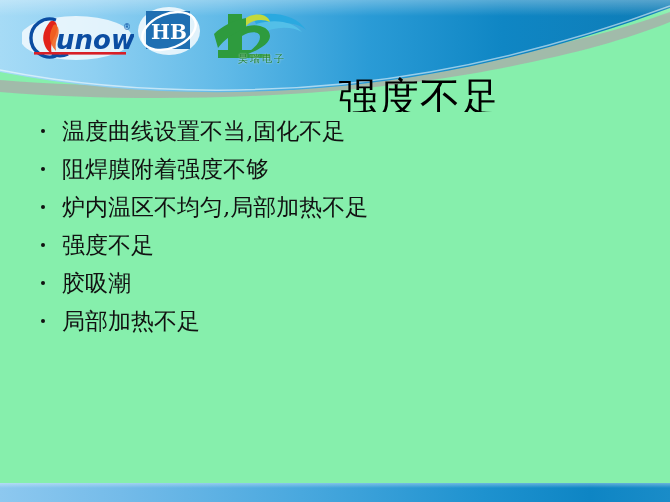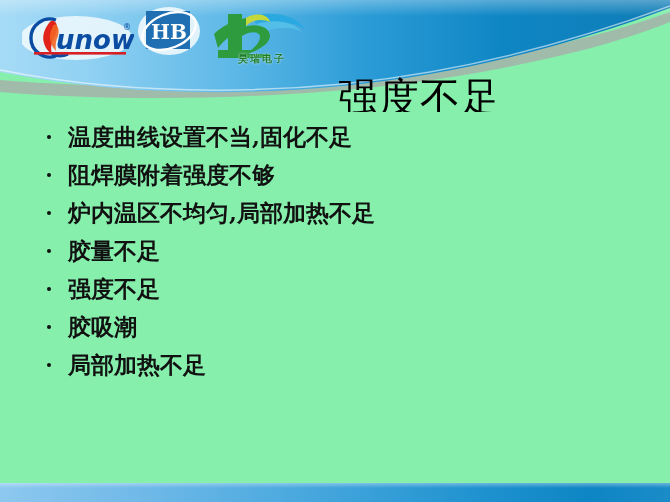--- a/index.html
+++ b/index.html
@@ -53,21 +53,21 @@
   .logo-haorui { left: 212px; top: 8px;  width: 100px; height: 62px; }
 
   .logo-caption {
     position: absolute;
     left: 212px;
     top: 52px;
     width: 100px;
     text-align: center;
     font-family: "DejaVu Sans", sans-serif;
     font-size: 10px;
-    font-weight: bold;
+    font-weight: normal;
     letter-spacing: 2px;
     color: #1a7d2e;
     text-shadow: 0 0 2px rgba(255,255,255,0.95);
   }
 
   
   .title {
     position: absolute;
     left: 338px;
     top: 32px;
@@ -83,23 +83,22 @@
   
   .body {
     position: absolute;
     left: 0;
     top: 112px;
     width: 670px;
     height: 360px;
   }
   .bullet-list {
     list-style: none;
-    margin: 6px;
+    margin: 0;
     padding: 0;
-    font-weight: bold;
   }
   .bullet-item {
     position: relative;
     height: 38px;
     padding-left: 62px;
     font-family: "DejaVu Serif", serif;
     font-size: 23px;
     line-height: 38px;
     color: #111111;
     white-space: nowrap;
@@ -234,24 +233,20 @@
       <li class="bullet-item">
         <span class="dot"></span>
         <span>阻焊膜附着强度不够</span>
       </li>
       <li class="bullet-item">
         <span class="dot"></span>
         <span>炉内温区不均匀,局部加热不足</span>
       </li>
       <li class="bullet-item">
         <span class="dot"></span>
-        <span>胶量不足</span>
-      </li>
-      <li class="bullet-item">
-        <span class="dot"></span>
         <span>强度不足</span>
       </li>
       <li class="bullet-item">
         <span class="dot"></span>
         <span>胶吸潮</span>
       </li>
       <li class="bullet-item">
         <span class="dot"></span>
         <span>局部加热不足</span>
       </li>

